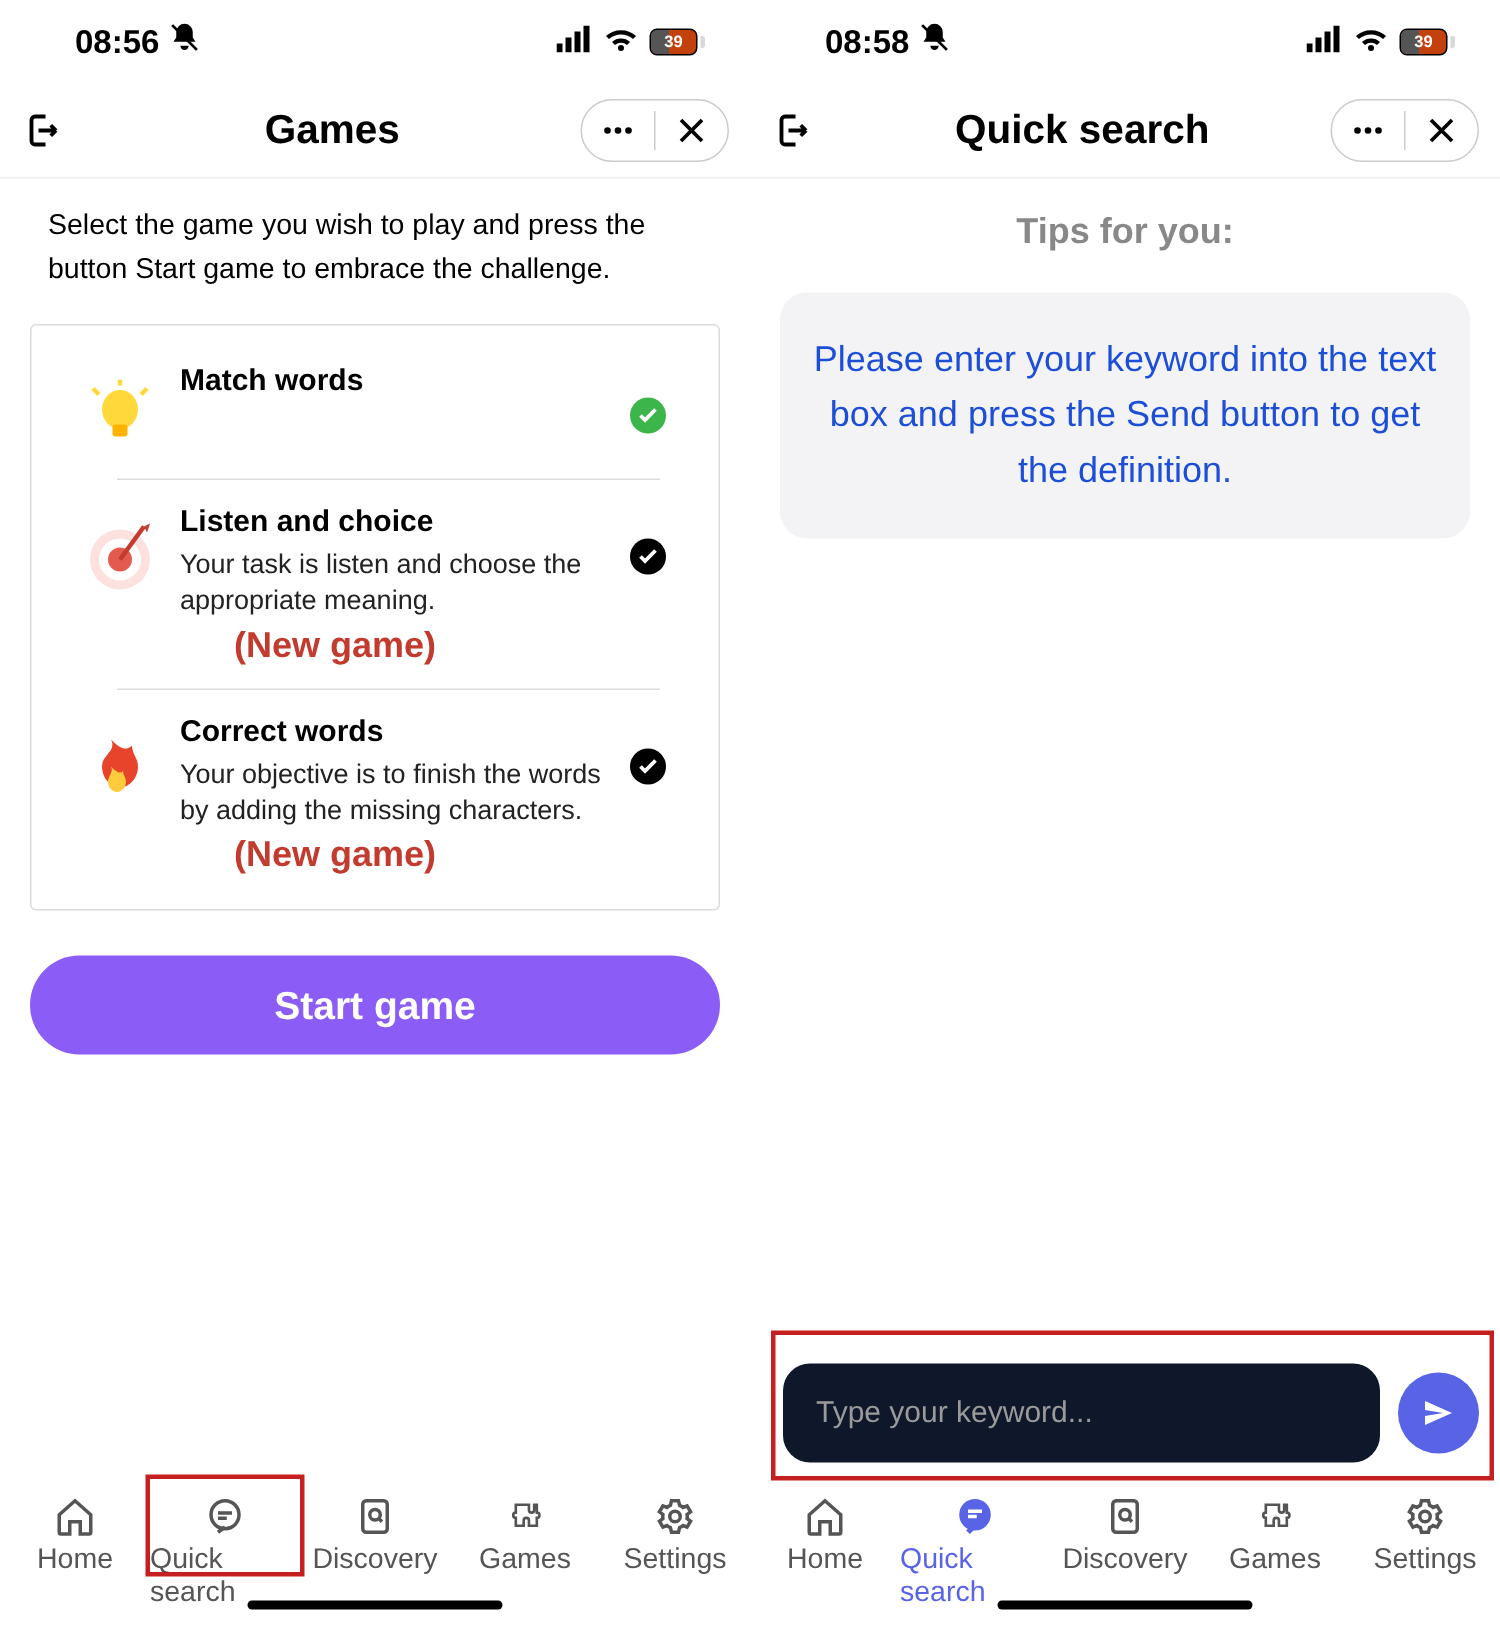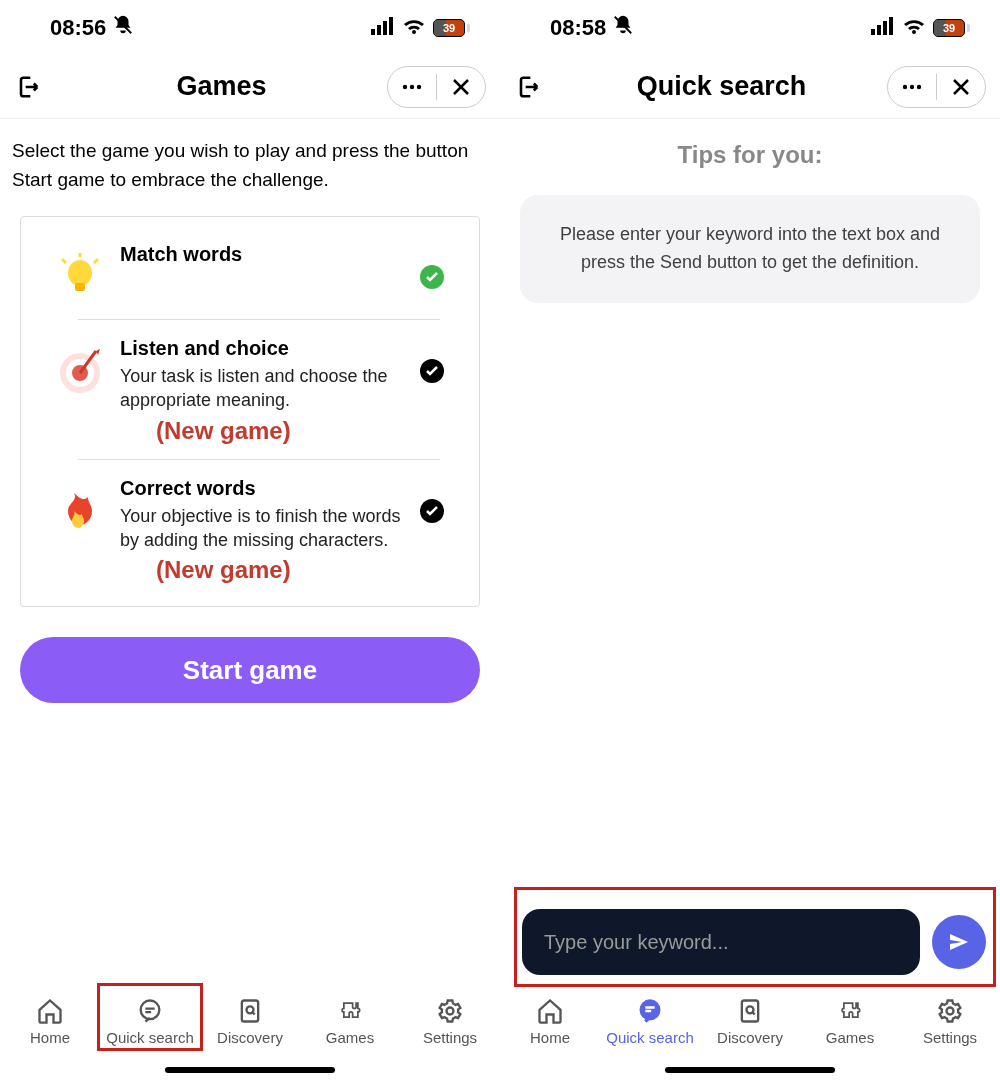--- a/index.html
+++ b/index.html
@@ -67,21 +67,21 @@
   }
   .header-actions .action {
     width: 48px; height: 42px; display:flex; align-items:center; justify-content:center;
   }
   .header-actions .divider { width:1px; height:26px; background:#ccc; }
   
   .content { flex:1; overflow:hidden; padding: 0; position:relative; }
   .instructions {
     font-size: 19px;
     color: #000;
-    padding: 18px 28px 10px 12px;
+    padding: 18px 28px 10px 32px;
     line-height: 1.5;
   }
   .card {
     margin: 12px 20px;
     border: 1.5px solid #dcdcdc;
     border-radius: 4px;
     padding: 8px 17px;
   }
   .game-row {
     display:flex; align-items:flex-start;
@@ -126,22 +126,22 @@
     font-size:24px;
     font-weight:600;
     margin-top: 22px;
   }
   .tips-box {
     margin: 26px 20px;
     background:#f3f3f5;
     border-radius: 18px;
     padding: 26px 20px;
     text-align:center;
-    color:#404040;
-    font-size:18px;
+    color:#1d4ed8;
+    font-size:24px;
     line-height:1.55;
   }
 
   .input-area {
     position:absolute;
     left: 16px; right: 8px;
     bottom: 102px;
     display:flex;
     align-items:center;
     gap: 12px;
@@ -179,21 +179,21 @@
     padding-top: 8px;
     background:#fff;
   }
   .nav-item {
     flex:1; display:flex; flex-direction:column; align-items:center; gap:4px;
     font-size: 15px; color:#555;
   }
   .nav-item.active { color:#5863e6; }
   .nav-item svg { width:28px; height:28px; }
   .nav-item.active svg { color:#5863e6; }
-  .nav-label { font-size: 15px; }
+  .nav-label { font-size: 19px; }
   .home-indicator {
     position:absolute; bottom: 10px; left:50%; transform:translateX(-50%);
     width: 170px; height: 6px; background:#000; border-radius:4px;
   }
 </style>
 </head>
 <body>
 
 <div class="screen">
   <div class="status-bar">

